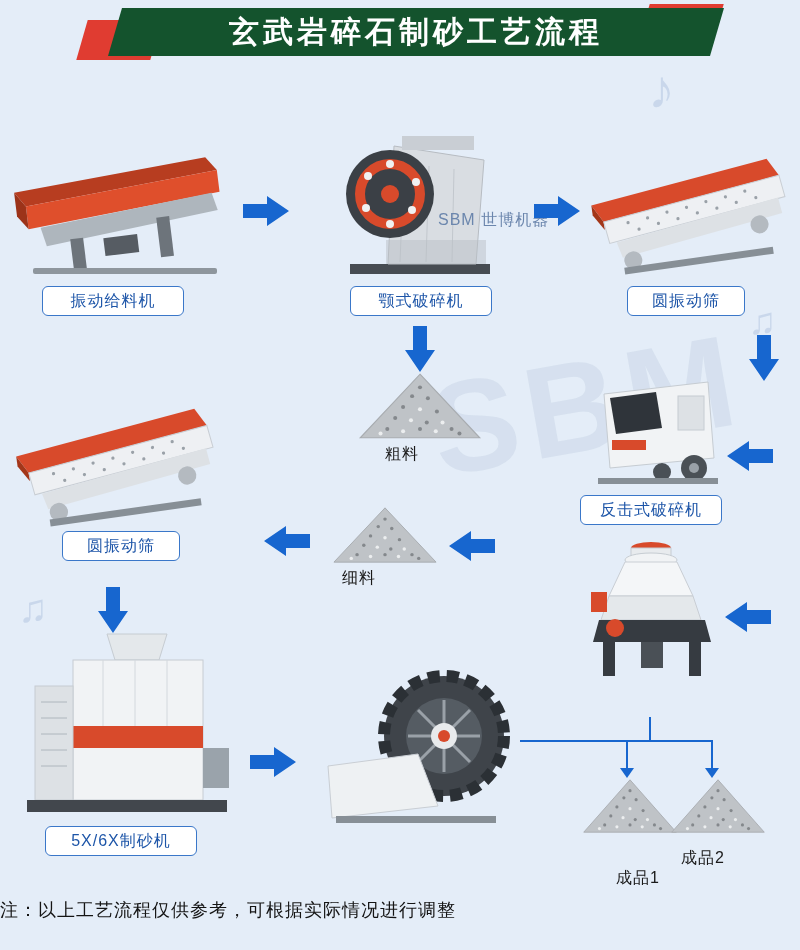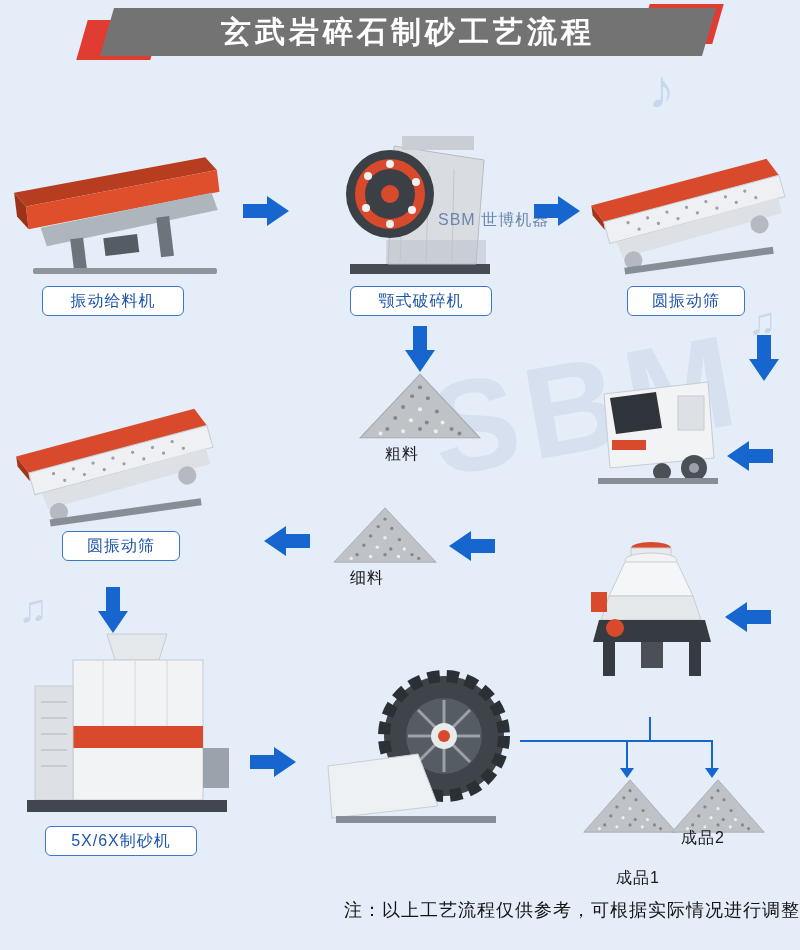--- a/index.html
+++ b/index.html
@@ -5,36 +5,36 @@
   html,body{margin:0;padding:0;background:#eef3fa;font-family:"Liberation Sans",sans-serif;}
   #canvas{position:relative;width:800px;height:950px;margin:0 auto;background:#e4edf8;overflow:hidden;}
   .bgglyph{position:absolute;color:rgba(140,165,205,.30);font-weight:bold;user-select:none;}
   .bigmark{position:absolute;font-weight:bold;color:rgba(170,188,212,.25);transform:rotate(-10deg);letter-spacing:8px;}
   .brandmark{position:absolute;font-size:16px;color:#6b86ad;letter-spacing:1px;}
   
   .banner-wrap{position:absolute;left:92px;top:8px;width:616px;height:48px;}
   .banner-red{position:absolute;width:74px;height:40px;background:#e03c31;transform:skewX(-16deg);}
   .banner-red.left{left:-10px;top:12px;}
   .banner-red.right{right:-10px;top:-4px;}
-  .banner-main{position:absolute;left:8px;top:0;width:100%;height:100%;background:#737373;
+  .banner-main{position:absolute;left:16px;top:0;width:100%;height:100%;background:#14532d;
     clip-path:polygon(14px 0,100% 0,calc(100% - 14px) 100%,0 100%);
     display:flex;align-items:center;justify-content:center;}
   .banner-main span{color:#fff;font-size:30px;font-weight:bold;letter-spacing:4px;}
   
   .labelbox{position:absolute;height:28px;background:#fff;border:1px solid #3a77c9;border-radius:6px;
     color:#1d55a8;font-size:16px;display:flex;align-items:center;justify-content:center;letter-spacing:1px;}
   .plainlabel{position:absolute;color:#1a1a1a;font-size:16px;letter-spacing:1px;}
   .machine{position:absolute;}
   .pile{position:absolute;}
   .arrow{position:absolute;width:46px;height:30px;color:#1766cf;overflow:visible;}
   .rot90{transform:rotate(90deg);}
   .rot180{transform:rotate(180deg);}
   .line{position:absolute;background:#1766cf;}
   .arrowhead-down{position:absolute;width:0;height:0;border-left:7px solid transparent;border-right:7px solid transparent;border-top:10px solid #1766cf;}
-  .footer-note{position:absolute;left:0;top:898px;width:800px;text-align:right;color:#141414;font-size:18px;letter-spacing:1px;}
+  .footer-note{position:absolute;left:0;top:898px;width:800px;text-align:left;color:#141414;font-size:18px;letter-spacing:1px;}
 </style>
 </head>
 <body>
 
 <svg width="0" height="0" style="position:absolute" aria-hidden="true">
   <defs>
     <symbol id="blockarrow" viewBox="0 0 46 30">
       <polygon points="0,8 24,8 24,0 46,15 24,30 24,22 0,22" fill="currentColor"></polygon>
     </symbol>
     <symbol id="pile" viewBox="0 0 110 62">
@@ -171,31 +171,32 @@
   <svg class="machine" style="left:582px;top:352px;width:148px;height:140px" viewBox="0 0 148 140">
     <polygon points="22,42 126,30 132,106 28,116" fill="#f1f3f5" stroke="#c6ccd2"></polygon>
     <polygon points="28,46 74,40 80,76 34,82" fill="#2f343a"></polygon>
     <rect x="96" y="44" width="26" height="34" fill="#dde1e5" stroke="#c6ccd2"></rect>
     <rect x="30" y="88" width="34" height="10" fill="#d84a2b"></rect>
     <circle cx="112" cy="116" r="13" fill="#4a5056"></circle>
     <circle cx="112" cy="116" r="5" fill="#9aa1a8"></circle>
     <circle cx="80" cy="120" r="9" fill="#4a5056"></circle>
     <rect x="16" y="126" width="120" height="6" fill="#878f96"></rect>
   </svg>
+  <div class="labelbox" style="left:580px;top:495px;width:140px">反击式破碎机</div>
   <svg class="arrow rot180" style="left:727px;top:441px">
       <use href="#blockarrow"></use>
     </svg>
 
   <svg class="arrow rot180" style="left:449px;top:531px">
       <use href="#blockarrow"></use>
     </svg>
   <svg class="pile" style="left:332px;top:506px;width:106px;height:58px" viewBox="0 0 110 62" preserveAspectRatio="none">
       <use href="#pile"></use>
     </svg>
-  <div class="plainlabel" style="left:350px;top:568px;width:70px">细料</div>
+  <div class="plainlabel" style="left:342px;top:568px;width:70px">细料</div>
   <svg class="arrow rot180" style="left:264px;top:526px">
       <use href="#blockarrow"></use>
     </svg>
 
   <svg class="machine" style="left:12px;top:408px;width:210px;height:124px" viewBox="0 0 205 122">
     <use href="#screenmachine"></use>
   </svg>
   <div class="labelbox" style="left:62px;top:531px;width:116px">圆振动筛</div>
   <svg class="arrow rot90" style="left:90px;top:595px">
       <use href="#blockarrow"></use>
@@ -262,17 +263,17 @@
   <div class="line" style="left:711px;top:742px;width:2px;height:26px"></div>
   <div class="arrowhead-down" style="left:705px;top:768px"></div>
 
   <svg class="pile" style="left:582px;top:778px;width:96px;height:56px" viewBox="0 0 110 62" preserveAspectRatio="none">
       <use href="#pile"></use>
     </svg>
   <svg class="pile" style="left:670px;top:778px;width:96px;height:56px" viewBox="0 0 110 62" preserveAspectRatio="none">
       <use href="#pile"></use>
     </svg>
   <div class="plainlabel" style="left:616px;top:868px;width:70px">成品1</div>
-  <div class="plainlabel" style="left:681px;top:828px;width:70px">成品2</div>
+  <div class="plainlabel" style="left:681px;top:848px;width:70px">成品2</div>
 
   <div class="footer-note">注：以上工艺流程仅供参考，可根据实际情况进行调整</div>
 
 </div>
 
 </body></html>

